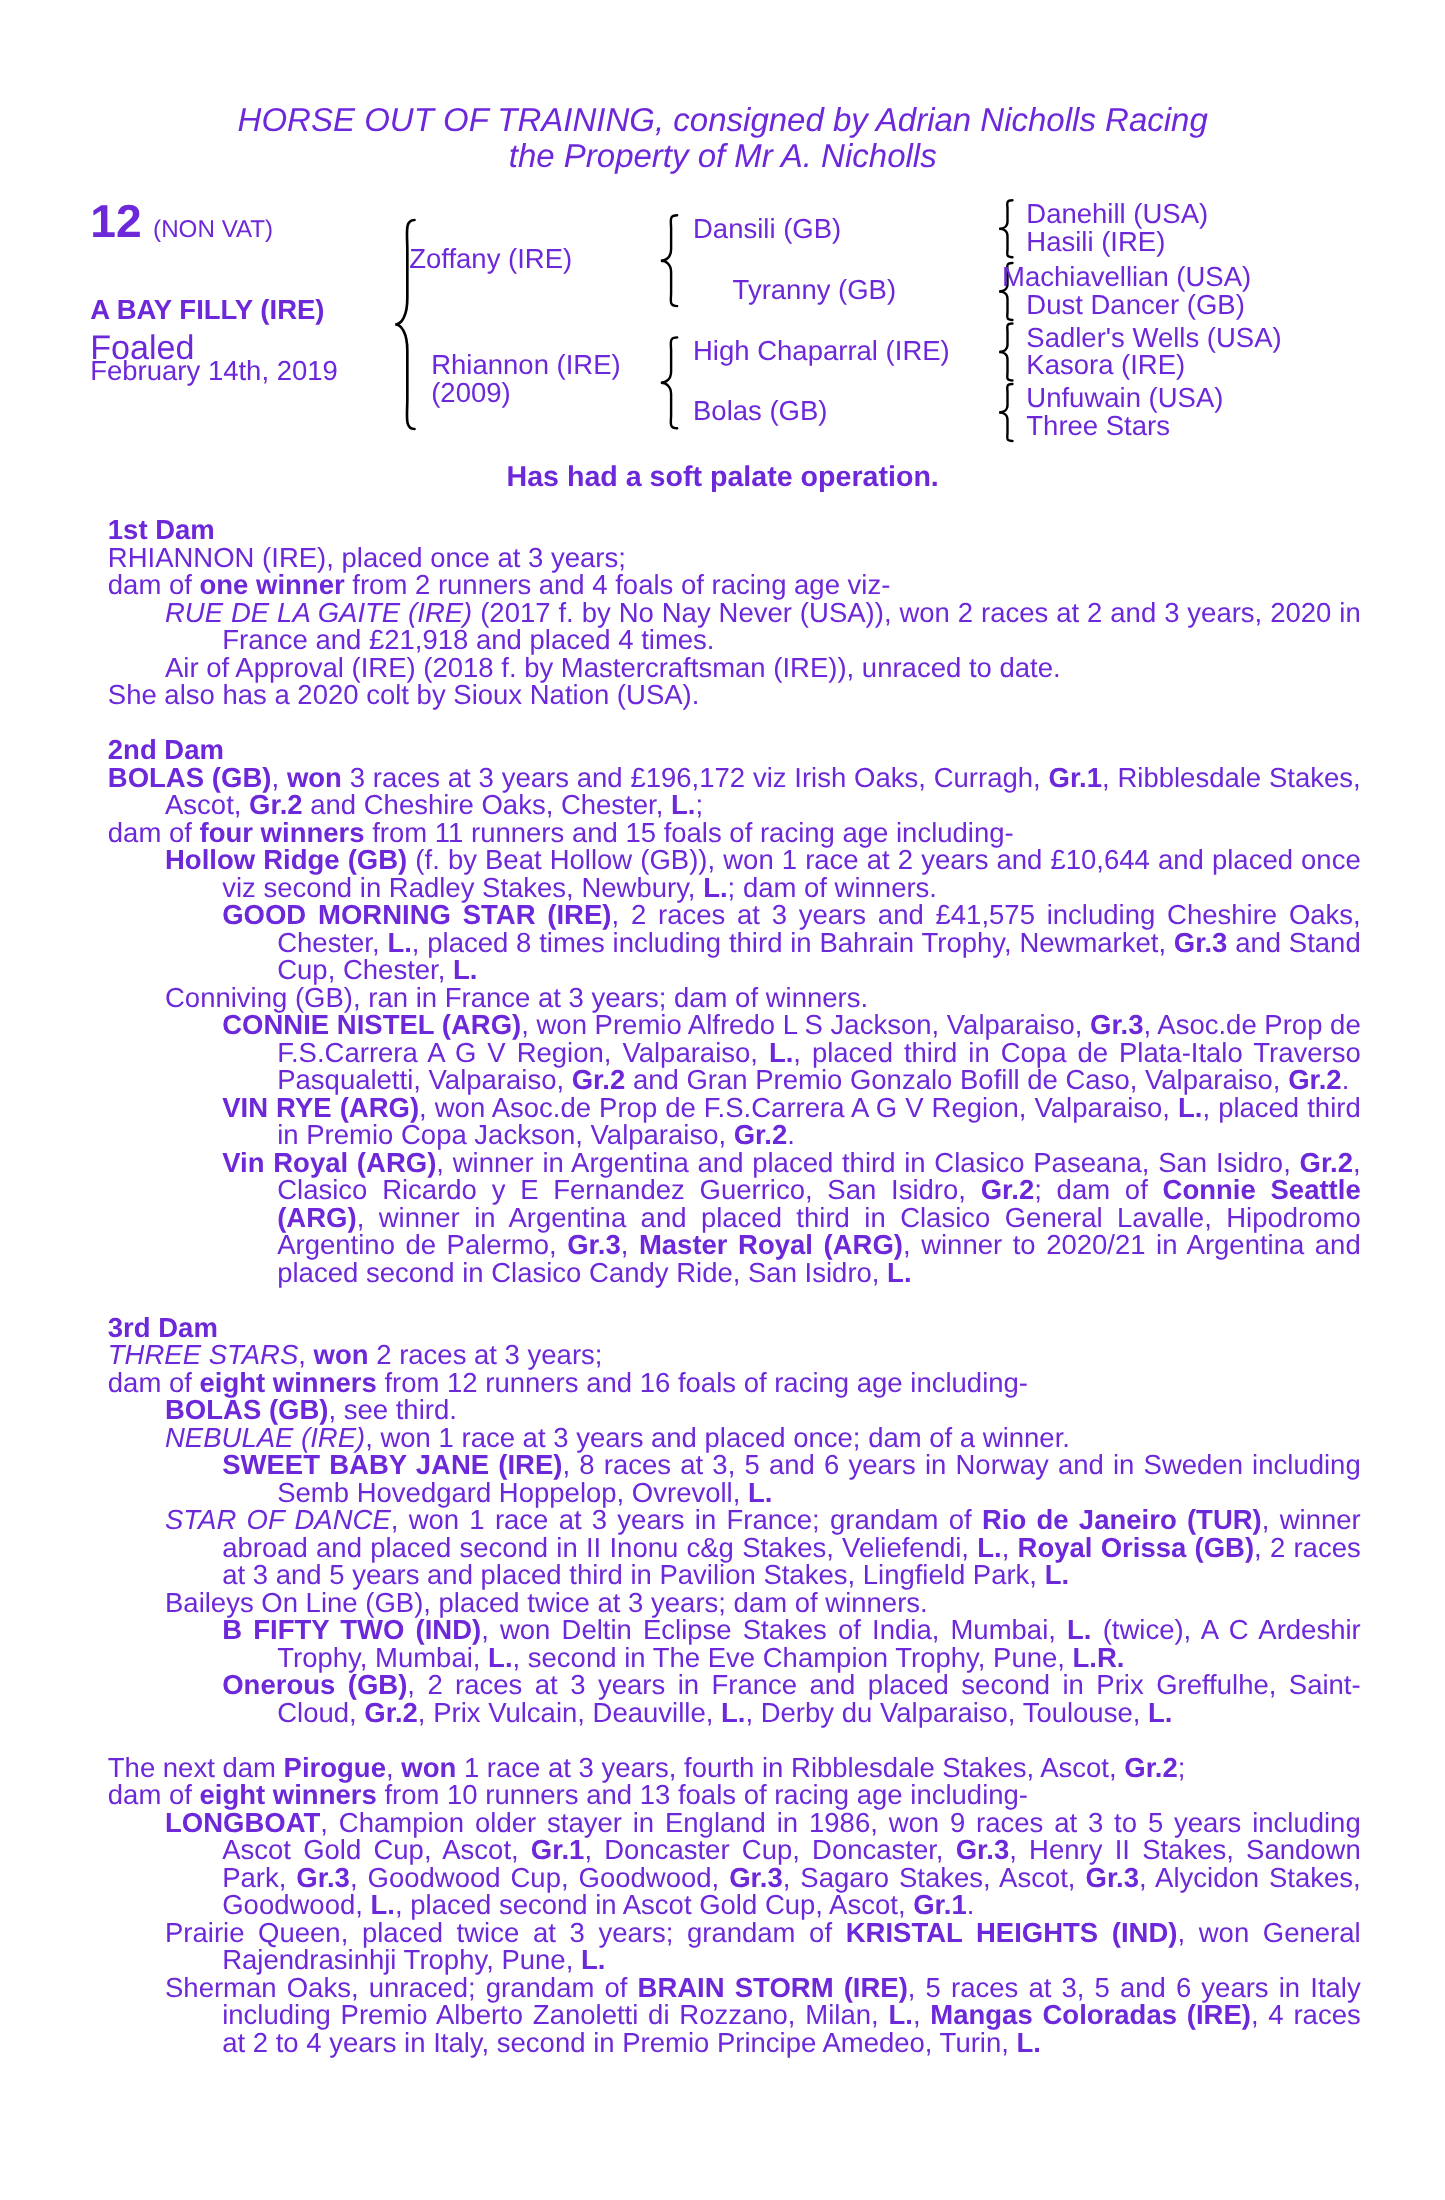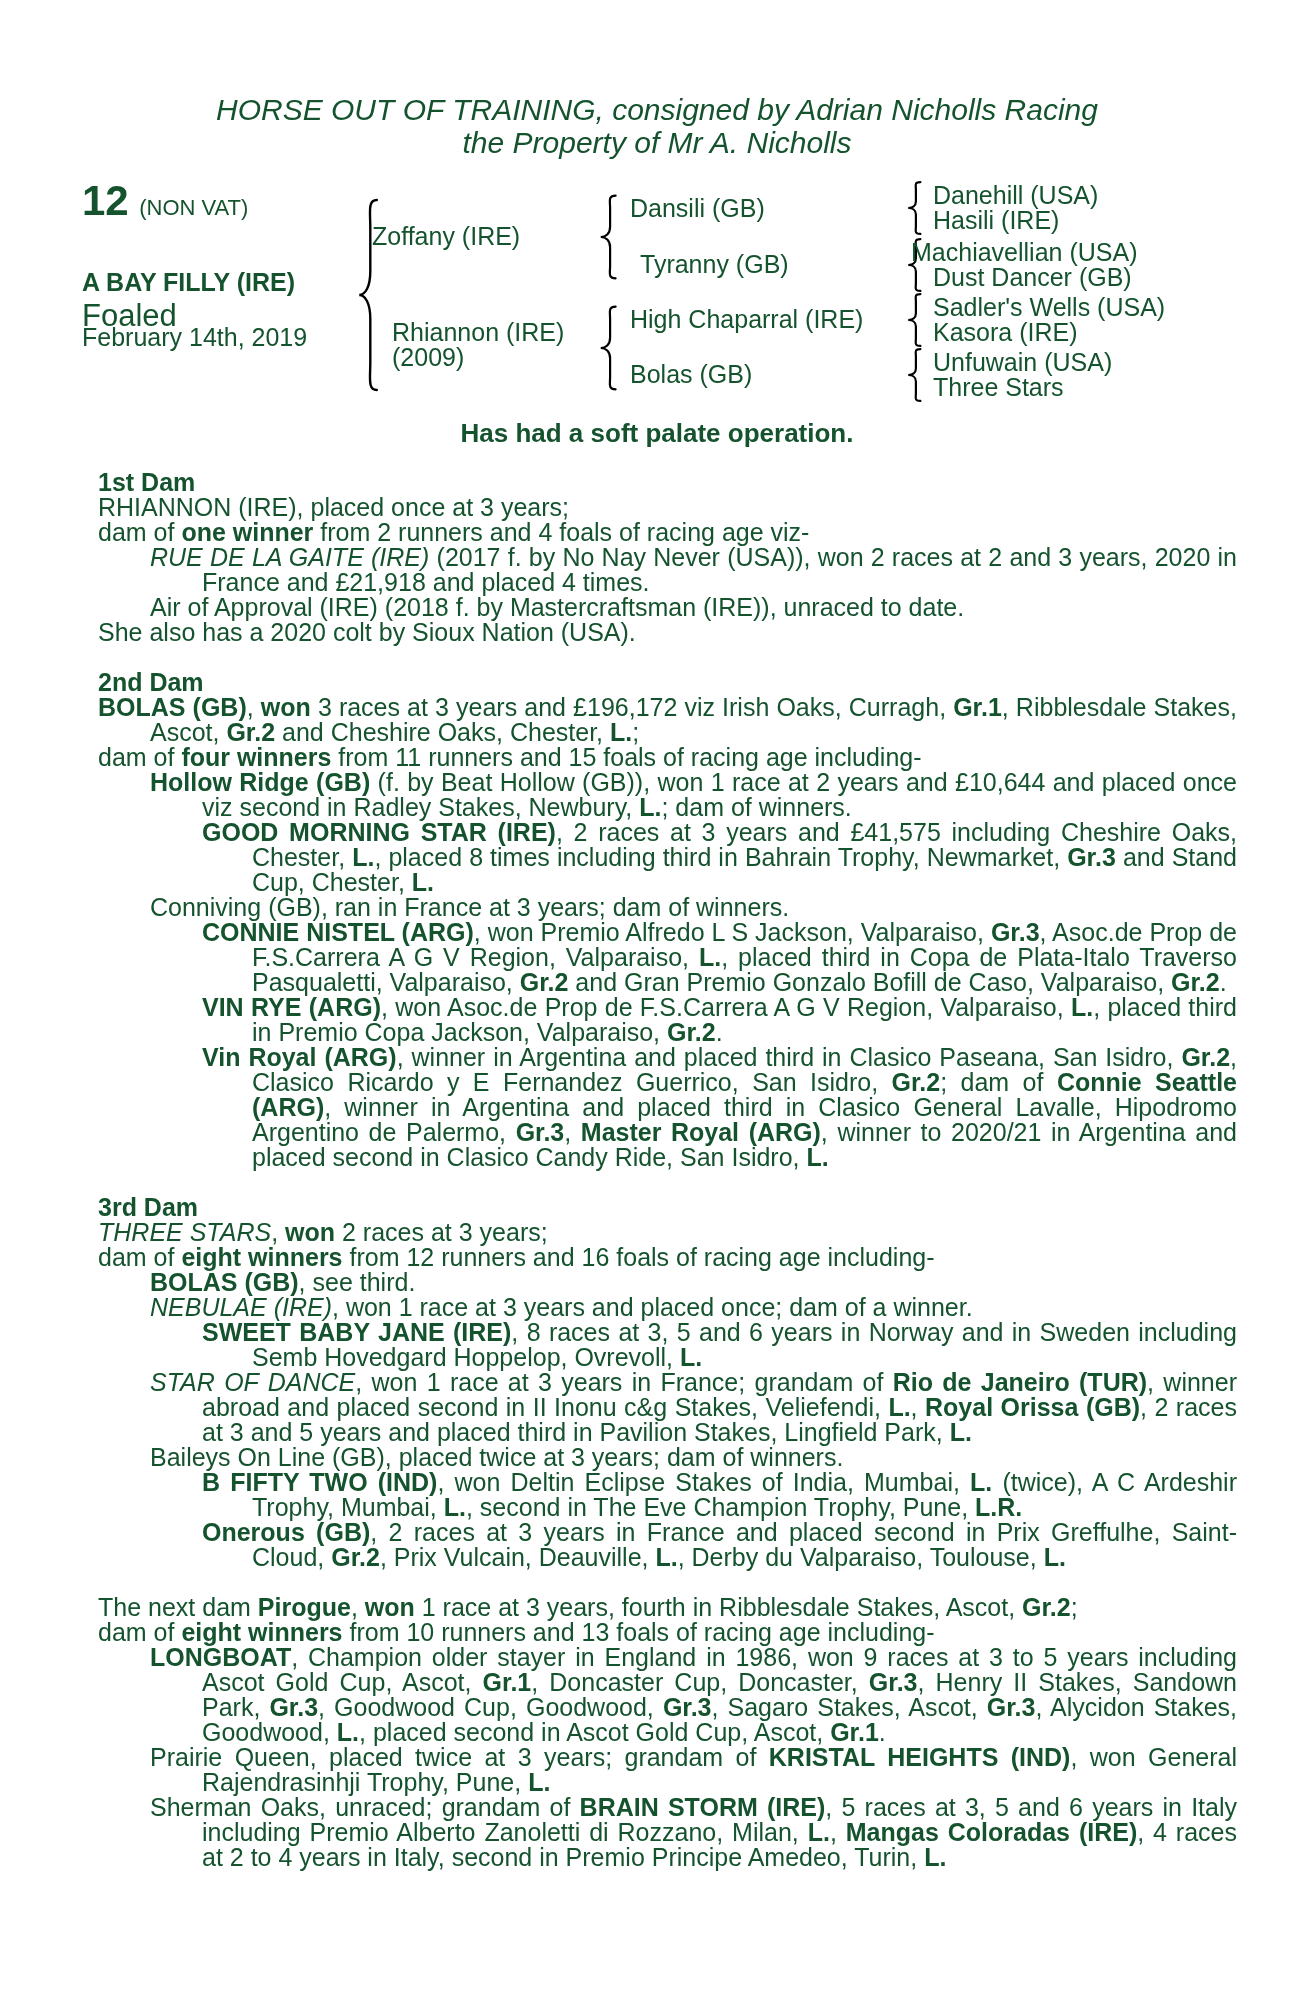--- a/index.html
+++ b/index.html
@@ -1,21 +1,21 @@
 <!DOCTYPE html>
 <html><head>
 <meta charset="utf-8">
 <style>
   html,body{margin:0;padding:0;background:#888;}
   .page{
     position:relative;
     width:1314px;height:2000px;
     margin:0 auto;
     background:#ffffff;
-    color:#14532d;
+    color:#6d28d9;
     font-family:"Liberation Sans", sans-serif;
     overflow:hidden;
   }
   
   .header{
     position:absolute;top:93px;left:0;width:100%;
     text-align:center;font-style:italic;
     font-size:30px;line-height:33px;
   }
   
@@ -24,21 +24,21 @@
   .lot-vat{font-size:22px;margin-left:6px;}
   .horse-name{position:absolute;left:82px;top:268px;font-size:25px;font-weight:bold;white-space:nowrap;}
   .foaled{position:absolute;left:82px;top:298px;font-size:31px;}
   .foaled-date{position:absolute;left:82px;top:323px;font-size:25px;white-space:nowrap;}
   
   .ped{position:absolute;font-size:25px;line-height:25px;white-space:nowrap;}
   .px-sire{left:372px;top:224px;}
   .px-dam{left:392px;top:320px;}
   .px-damyr{left:392px;top:345px;}
   .px-ss{left:630px;top:196px;}
-  .px-sd{left:640px;top:252px;}
+  .px-sd{left:666px;top:252px;}
   .px-ds{left:630px;top:307px;}
   .px-dd{left:630px;top:362px;}
   .px-sss{left:933px;top:183px;}
   .px-ssd{left:933px;top:208px;}
   .px-sds{left:911px;top:240px;}
   .px-sdd{left:933px;top:265px;}
   .px-dss{left:933px;top:295px;}
   .px-dsd{left:933px;top:320px;}
   .px-dds{left:933px;top:350px;}
   .px-ddd{left:933px;top:375px;}

